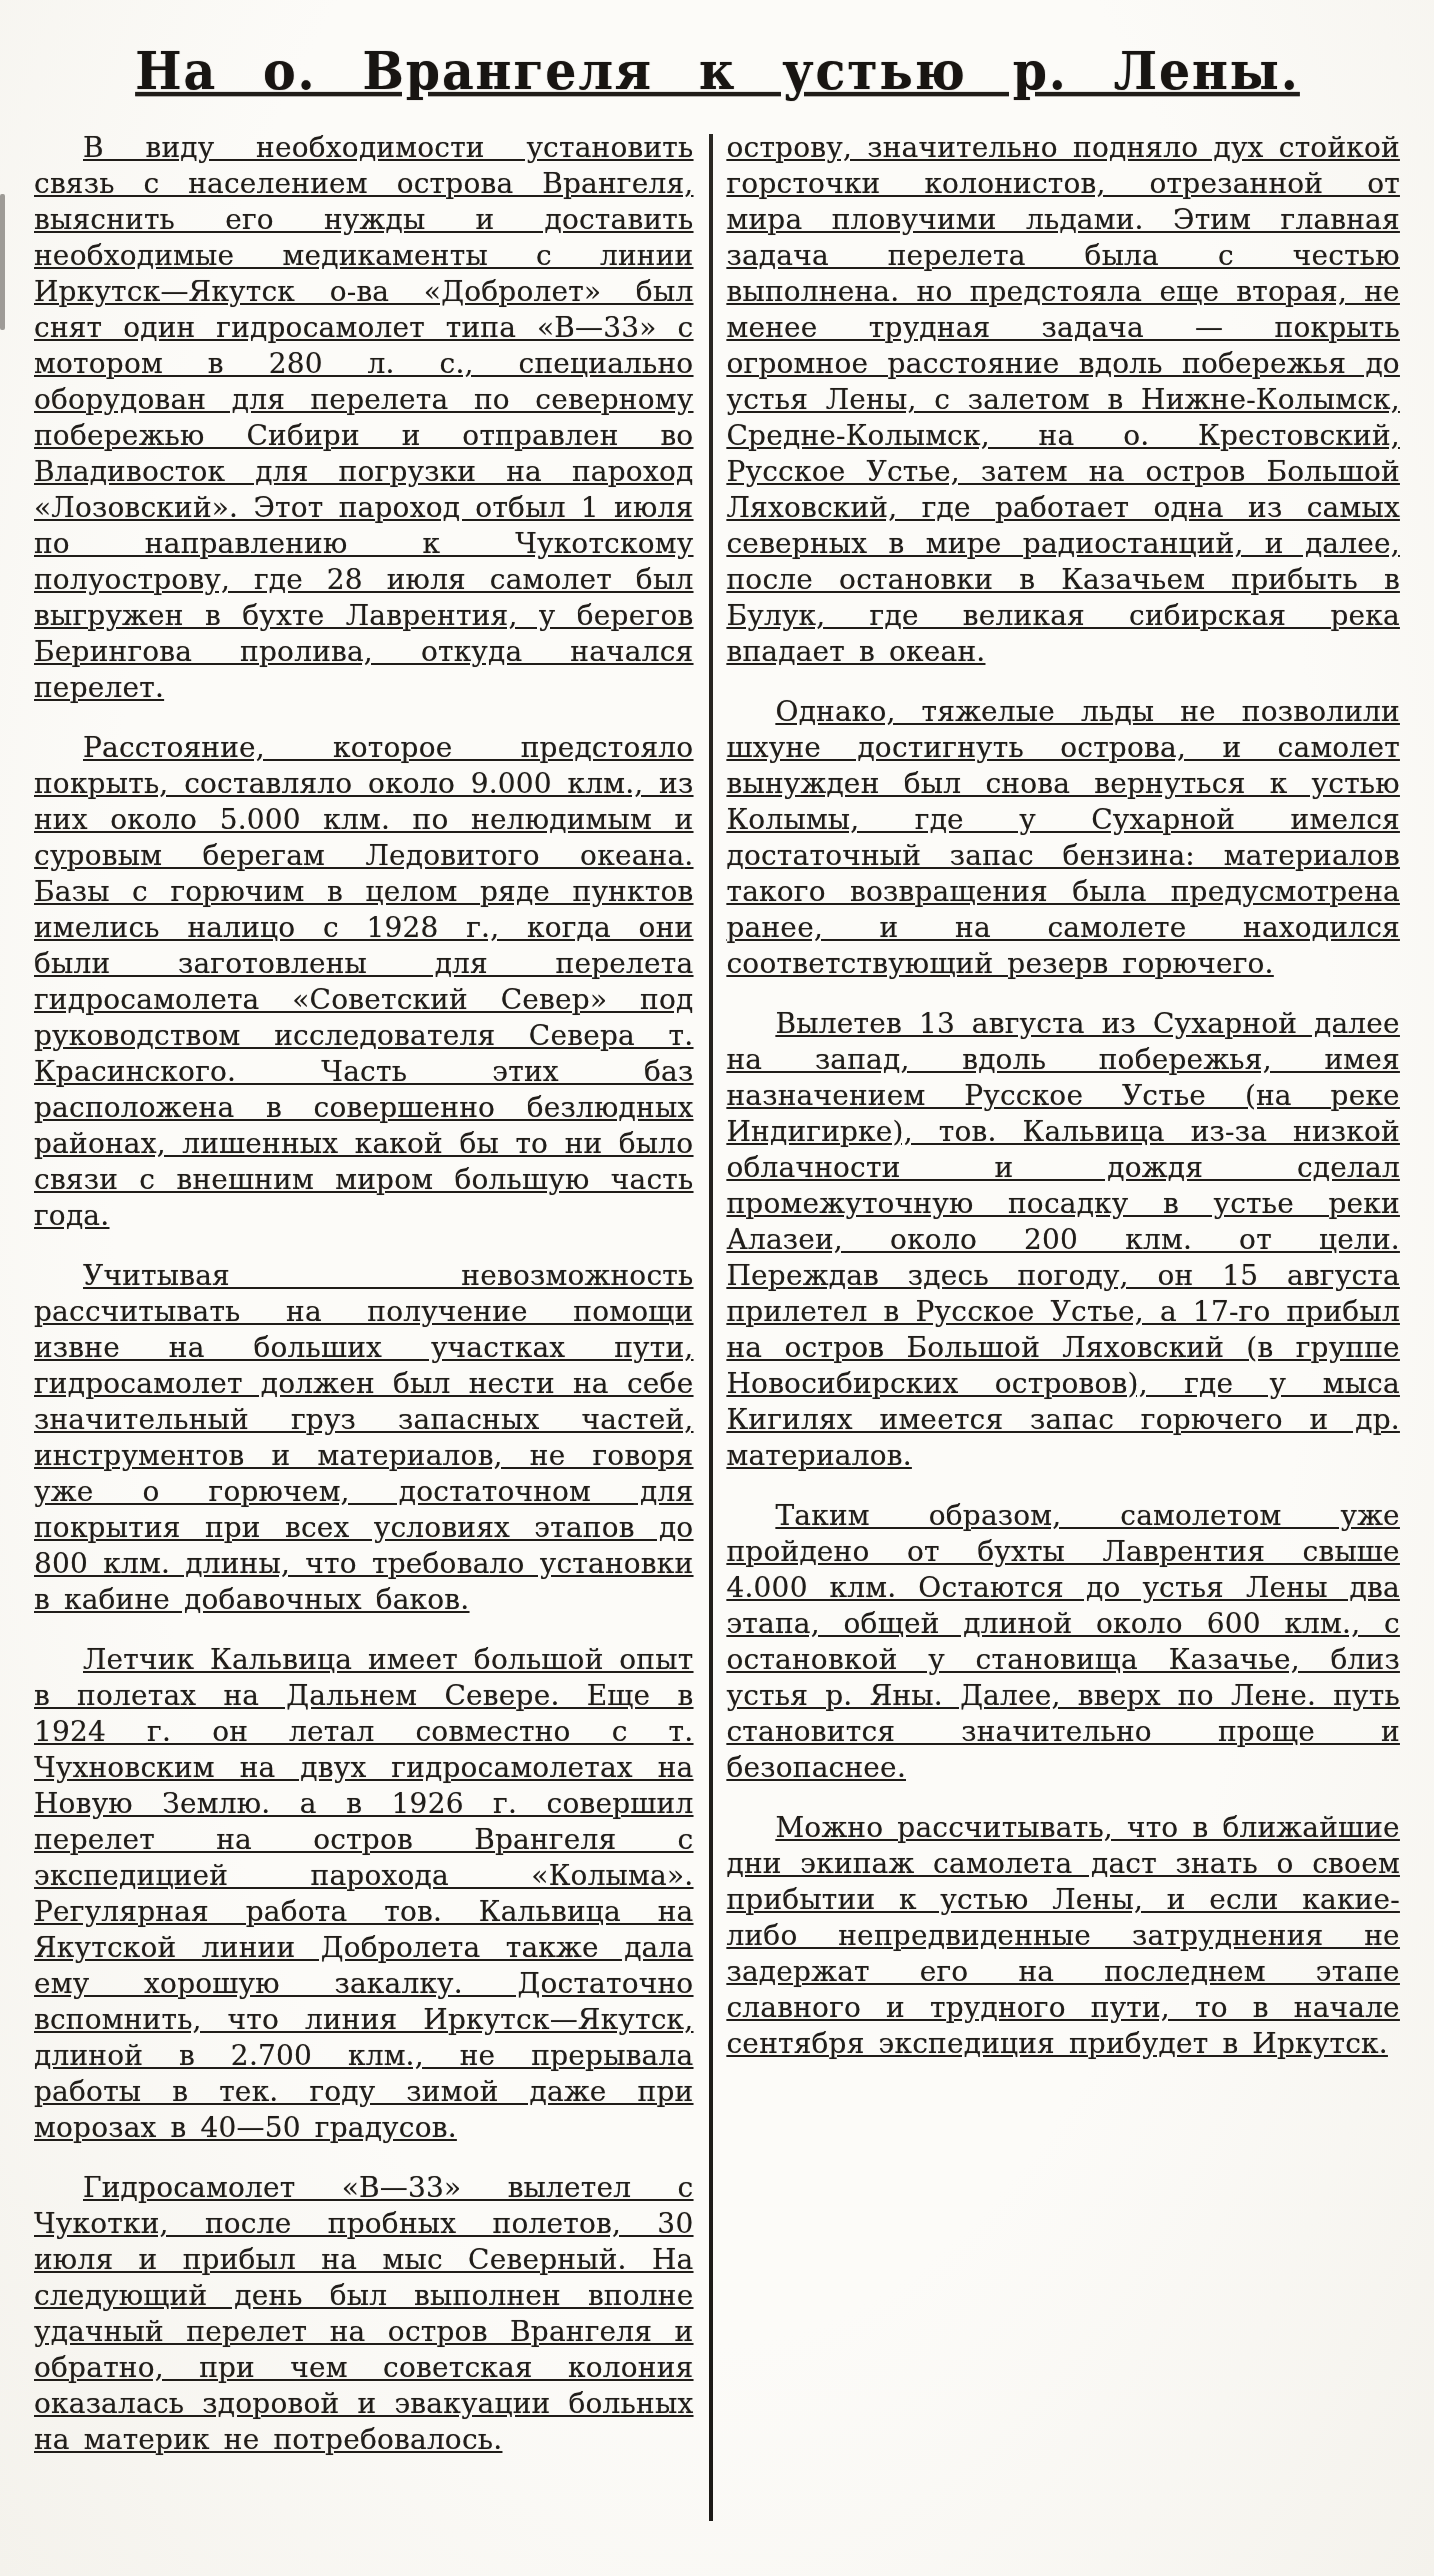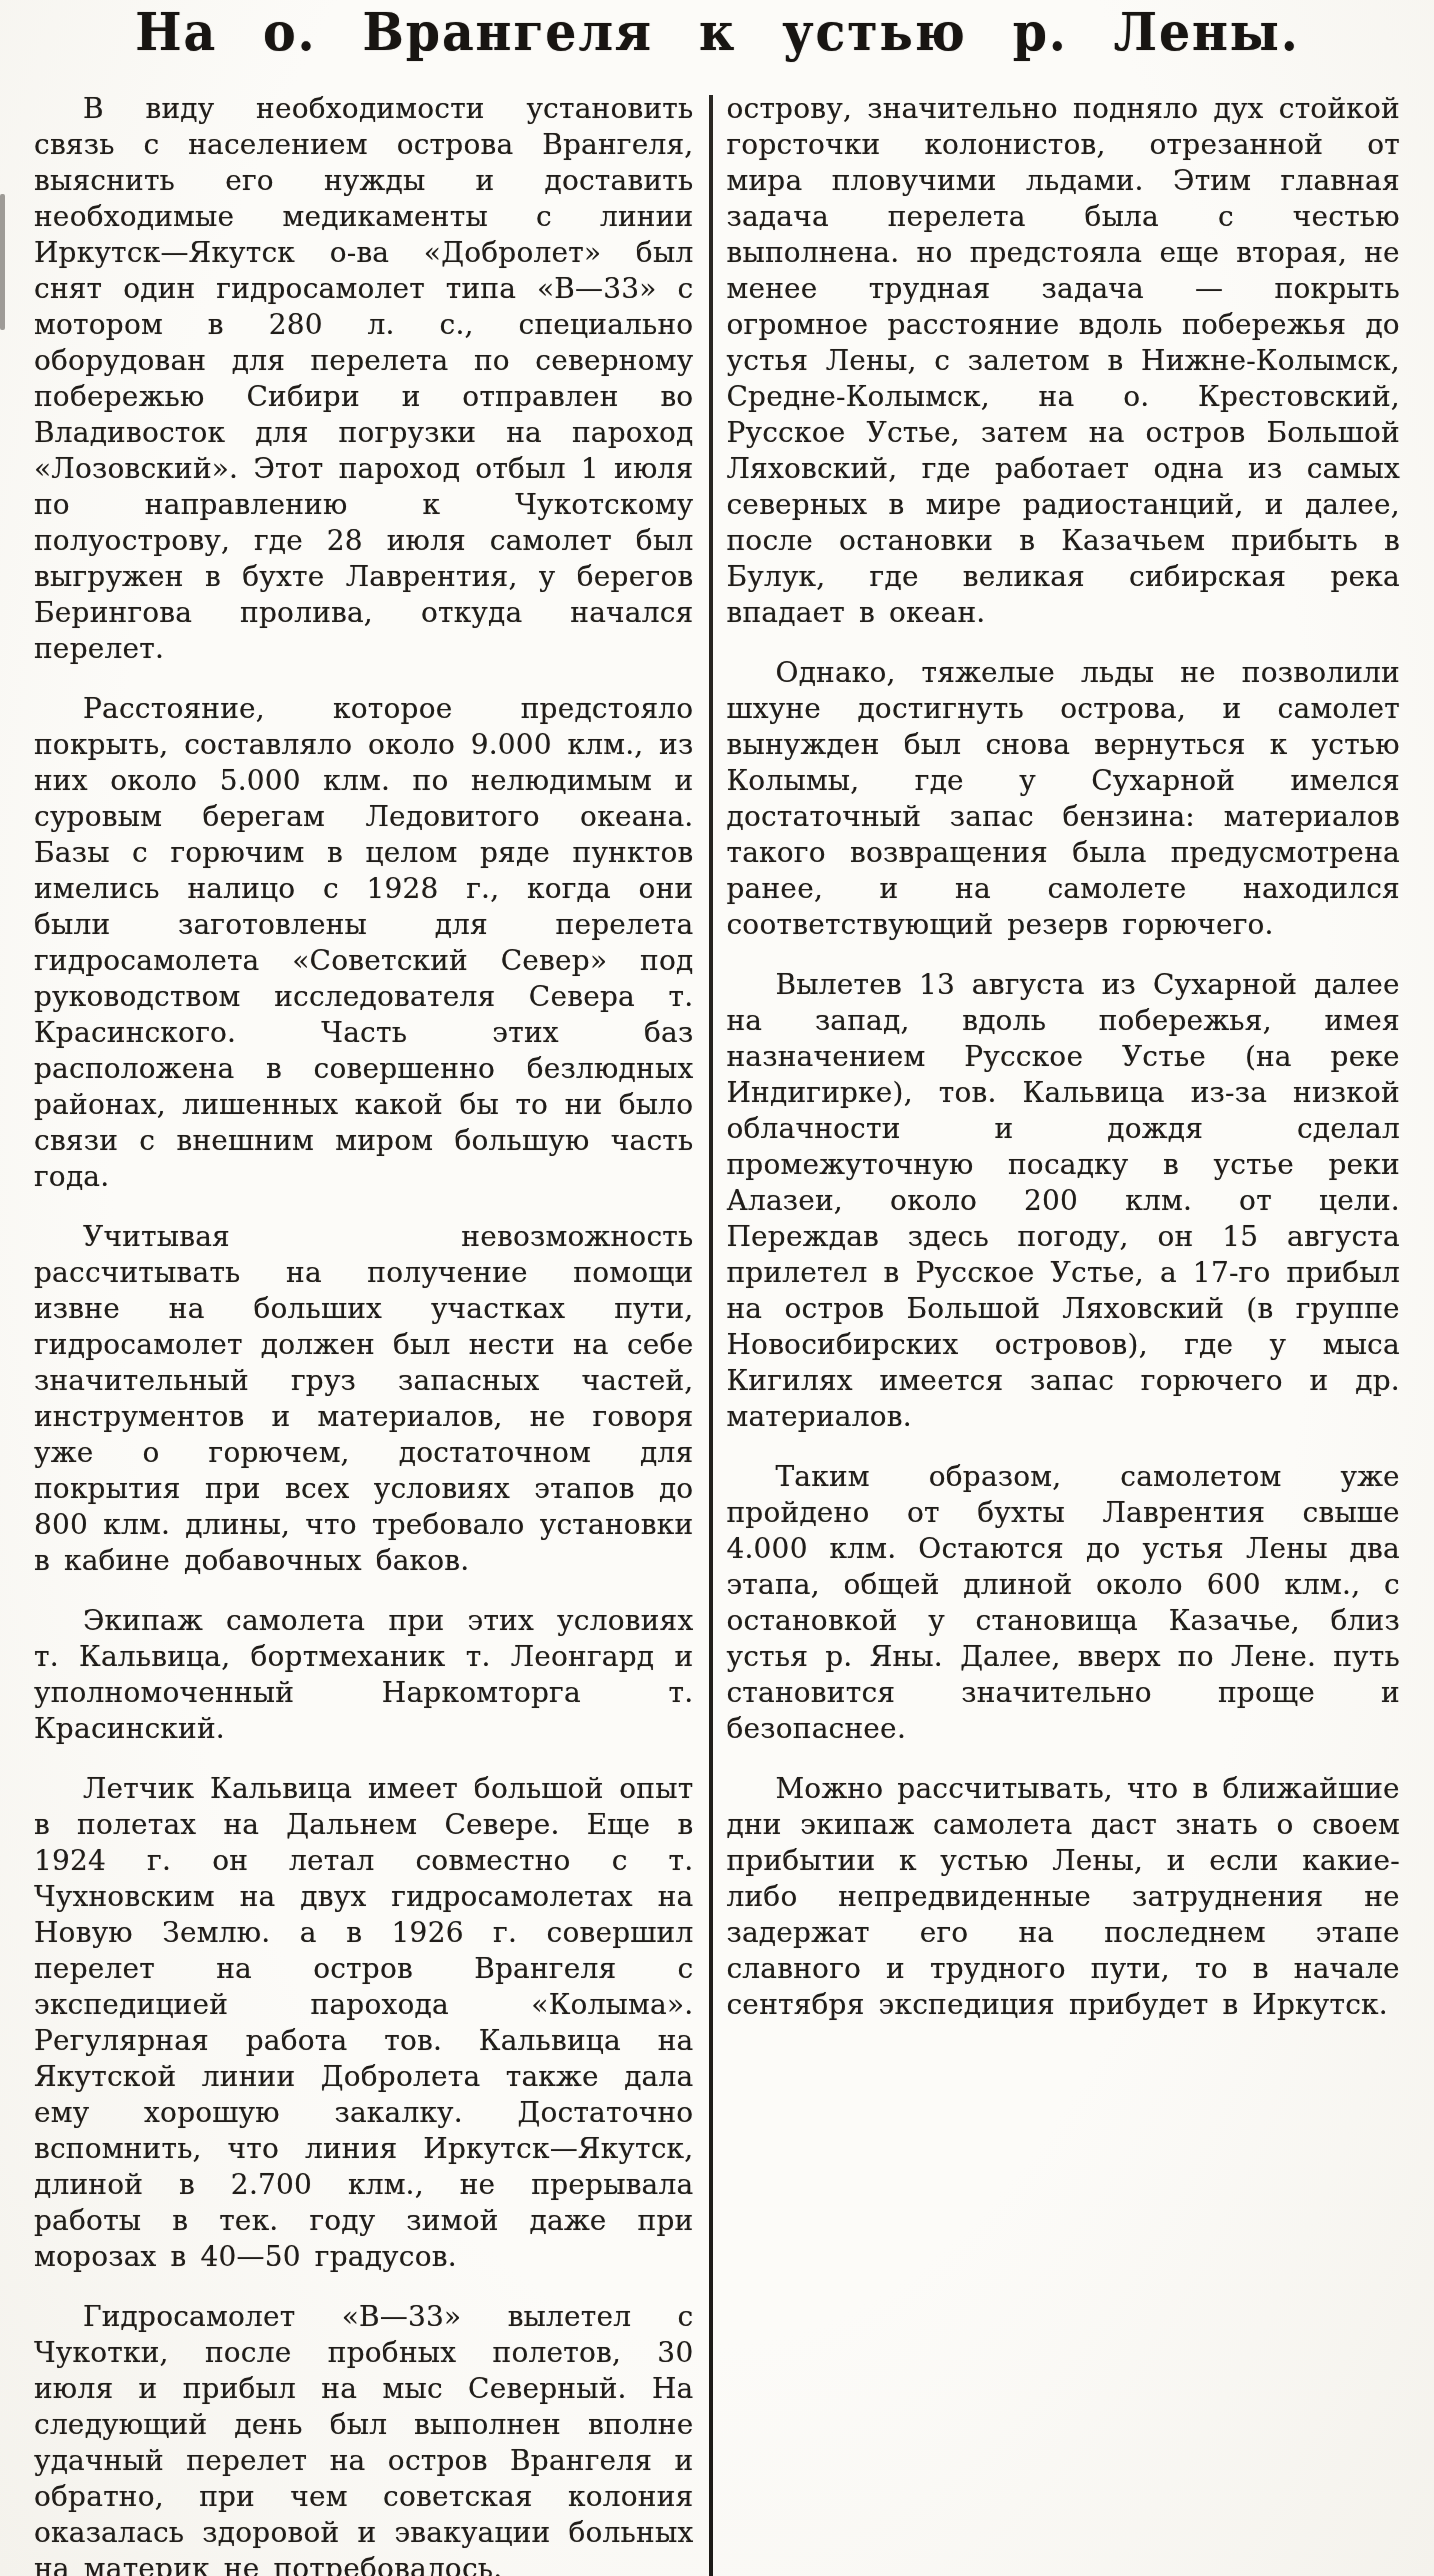--- a/index.html
+++ b/index.html
@@ -12,20 +12,22 @@
     background: radial-gradient(ellipse at 50% 40%, #fcfbf8 60%, #f4f2ec 100%);
     font-family: "DejaVu Serif", serif;
     color: #201d19;
     overflow: hidden;
   }
   .page {
     position: relative;
     width: 1435px;
     height: 2000px;
     box-sizing: border-box;
+    padding-top: 39px;
+    text-decoration: underline;
   }
   
   .edge-smudge {
     position: absolute;
     left: 0;
     top: 194px;
     width: 4.9px;
     height: 136px;
     background: #54504a;
     opacity: 0.55;
@@ -88,21 +90,20 @@
   <div class="edge-smudge"></div>
 
   <h1 class="headline">На о. Врангеля к устью р. Лены.</h1>
 
   <div class="columns">
 
     <div class="column column-left">
       <p>В виду необходимости установить связь с населением острова Врангеля, выяснить его нужды и доставить необходимые медикаменты с линии Иркутск—Якутск о-ва «Добролет» был снят один гидросамолет типа «В—33» с мотором в 280 л. с., специально оборудован для перелета по северному побережью Сибири и отправлен во Владивосток для погрузки на пароход «Лозовский». Этот пароход отбыл 1 июля по направлению к Чукотскому полуострову, где 28 июля самолет был выгружен в бухте Лаврентия, у берегов Берингова пролива, откуда начался перелет.</p>
       <p>Расстояние, которое предстояло покрыть, составляло около 9.000 клм., из них около 5.000 клм. по нелюдимым и суровым берегам Ледовитого океана. Базы с горючим в целом ряде пунктов имелись налицо с 1928 г., когда они были заготовлены для перелета гидросамолета «Советский Север» под руководством исследователя Севера т. Красинского. Часть этих баз расположена в совершенно безлюдных районах, лишенных какой бы то ни было связи с внешним миром большую часть года.</p>
       <p>Учитывая невозможность рассчитывать на получение помощи извне на больших участках пути, гидросамолет должен был нести на себе значительный груз запасных частей, инструментов и материалов, не говоря уже о горючем, достаточном для покрытия при всех условиях этапов до 800 клм. длины, что требовало установки в кабине добавочных баков.</p>
-      <p>Экипаж самолета при этих условиях т. Кальвица, бортмеханик т. Леонгард и уполномоченный Наркомторга т. Красинский.</p>
       <p>Летчик Кальвица имеет большой опыт в полетах на Дальнем Севере. Еще в 1924 г. он летал совместно с т. Чухновским на двух гидросамолетах на Новую Землю. а в 1926 г. совершил перелет на остров Врангеля с экспедицией парохода «Колыма». Регулярная работа тов. Кальвица на Якутской линии Добролета также дала ему хорошую закалку. Достаточно вспомнить, что линия Иркутск—Якутск, длиной в 2.700 клм., не прерывала работы в тек. году зимой даже при морозах в 40—50 градусов.</p>
       <p>Гидросамолет «В—33» вылетел с Чукотки, после пробных полетов, 30 июля и прибыл на мыс Северный. На следующий день был выполнен вполне удачный перелет на остров Врангеля и обратно, при чем советская колония оказалась здоровой и эвакуации больных на материк не потребовалось.</p>
 
     </div>
 
     <div class="column-divider"></div>
 
     <div class="column column-right">
       <p class="no-indent">острову, значительно подняло дух стойкой горсточки колонистов, отрезанной от мира пловучими льдами. Этим главная задача перелета была с честью выполнена. но предстояла еще вторая, не менее трудная задача — покрыть огромное расстояние вдоль побережья до устья Лены, с залетом в Нижне-Колымск, Средне-Колымск, на о. Крестовский, Русское Устье, затем на остров Большой Ляховский, где работает одна из самых северных в мире радиостанций, и далее, после остановки в Казачьем прибыть в Булук, где великая сибирская река впадает в океан.</p>
       <p>Однако, тяжелые льды не позволили шхуне достигнуть острова, и самолет вынужден был снова вернуться к устью Колымы, где у Сухарной имелся достаточный запас бензина: материалов такого возвращения была предусмотрена ранее, и на самолете находился соответствующий резерв горючего.</p>

